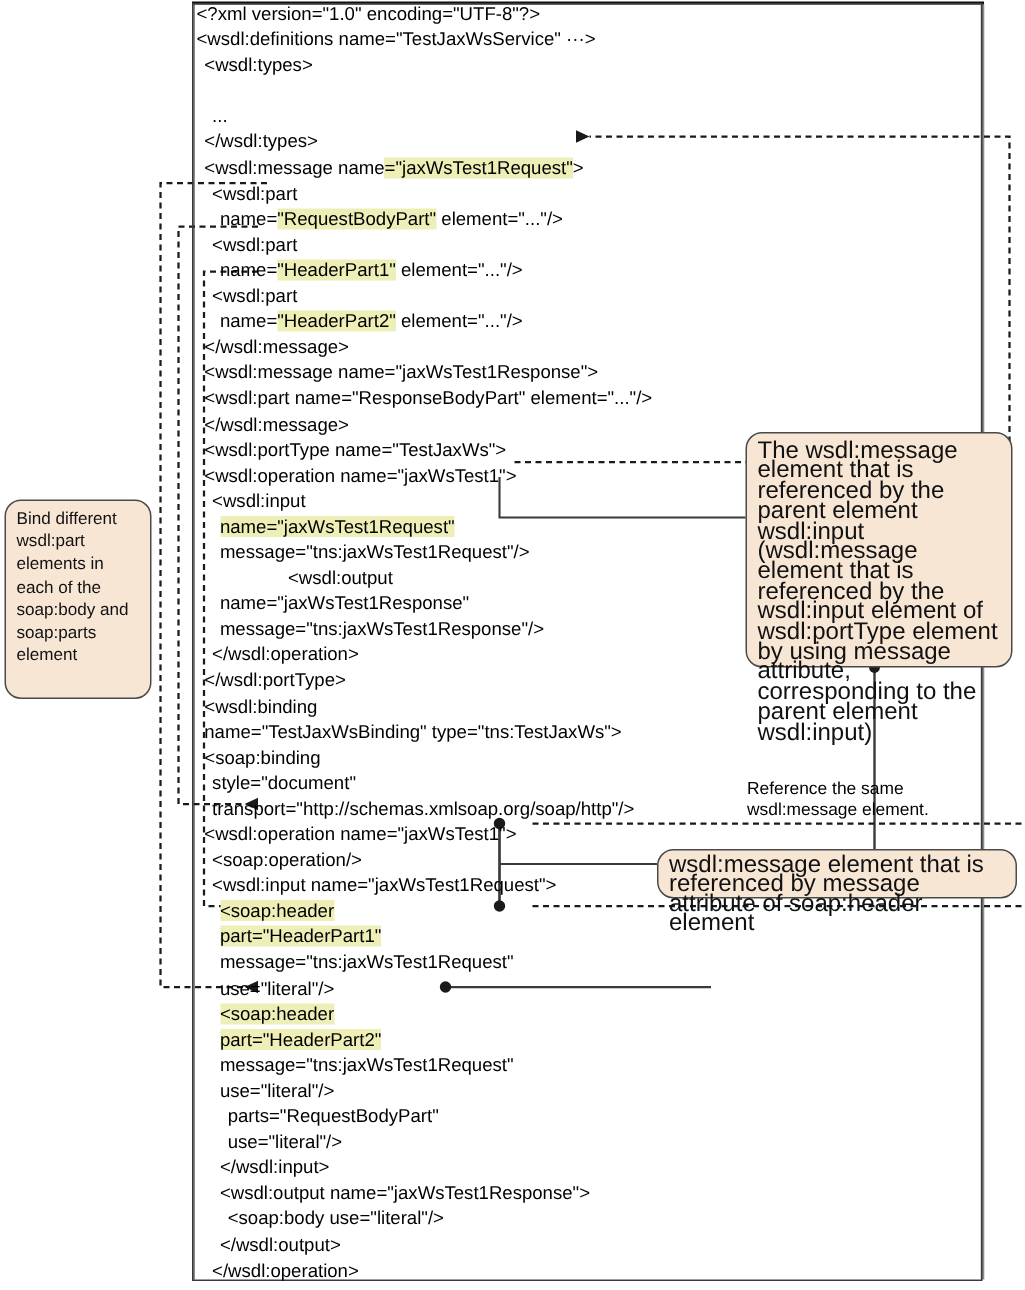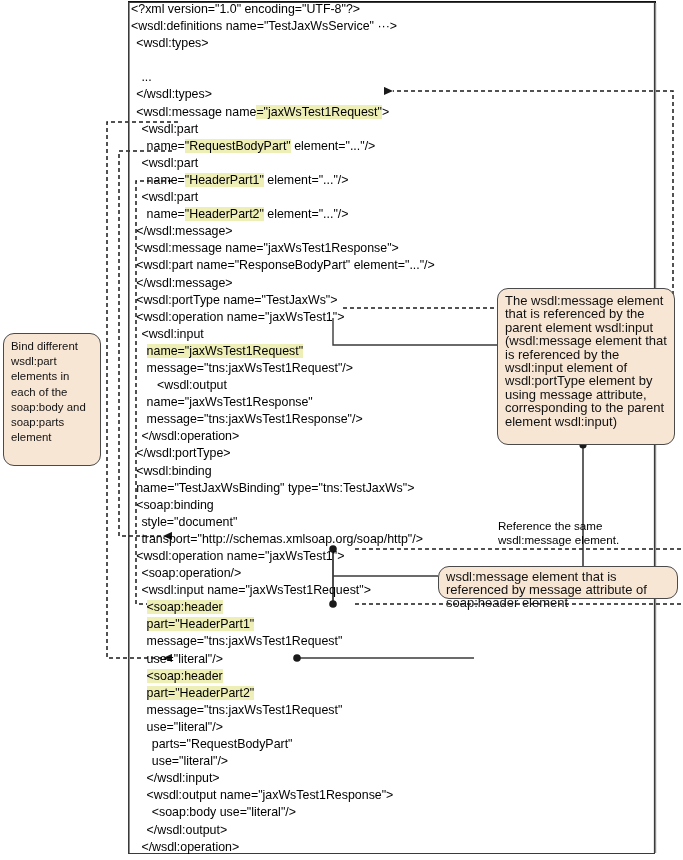--- a/index.html
+++ b/index.html
@@ -54,21 +54,21 @@
     background: #eeeeb7;
   }
   
   .callout {
     position: absolute;
     background: #f8e6d5;
     border: 1px solid #4a4a4a;
     border-radius: 11px;
     box-sizing: border-box;
     font-family: "Liberation Sans", sans-serif;
-    font-size: 13px;
+    font-size: 16px;
     line-height: 13.4px;
     color: #111111;
     padding: 5px 7px;
   }
   #callout-input {
     left: 497px;
     top: 288px;
     width: 178px;
     height: 157px;
   }
@@ -171,21 +171,21 @@
       <div class="cl" style="padding-left: 15.6px;"><span>name=</span><span class="hl">"HeaderPart2"</span><span> element="..."/&gt;</span></div>
       <div class="cl" style="padding-left: 5.2px;"><span>&lt;/wsdl:message&gt;</span></div>
       <div class="cl" style="padding-left: 5.2px;"><span>&lt;wsdl:message name="jaxWsTest1Response"&gt;</span></div>
       <div class="cl" style="padding-left: 5.2px;"><span>&lt;wsdl:part name="ResponseBodyPart" element="..."/&gt;</span></div>
       <div class="cl" style="padding-left: 5.2px;"><span>&lt;/wsdl:message&gt;</span></div>
       <div class="cl" style="padding-left: 5.2px;"><span>&lt;wsdl:portType name="TestJaxWs"&gt;</span></div>
       <div class="cl" style="padding-left: 5.2px;"><span>&lt;wsdl:operation name="jaxWsTest1"&gt;</span></div>
       <div class="cl" style="padding-left: 10.4px;"><span>&lt;wsdl:input</span></div>
       <div class="cl" style="padding-left: 15.6px;"><span class="hl">name="jaxWsTest1Request"</span></div>
       <div class="cl" style="padding-left: 15.6px;"><span>message="tns:jaxWsTest1Request"/&gt;</span></div>
-      <div class="cl" style="padding-left: 26px;"><span>&lt;wsdl:output</span></div>
+      <div class="cl" style="padding-left: 15px; margin-left: 46px;"><span>&lt;wsdl:output</span></div>
       <div class="cl" style="padding-left: 15.6px;"><span>name="jaxWsTest1Response"</span></div>
       <div class="cl" style="padding-left: 15.6px;"><span>message="tns:jaxWsTest1Response"/&gt;</span></div>
       <div class="cl" style="padding-left: 10.4px;"><span>&lt;/wsdl:operation&gt;</span></div>
       <div class="cl" style="padding-left: 5.2px;"><span>&lt;/wsdl:portType&gt;</span></div>
       <div class="cl" style="padding-left: 5.2px;"><span>&lt;wsdl:binding</span></div>
       <div class="cl" style="padding-left: 5.2px;"><span>name="TestJaxWsBinding" type="tns:TestJaxWs"&gt;</span></div>
       <div class="cl" style="padding-left: 5.2px;"><span>&lt;soap:binding</span></div>
       <div class="cl" style="padding-left: 10.4px;"><span>style="document"</span></div>
       <div class="cl" style="padding-left: 10.4px;"><span>transport="http://schemas.xmlsoap.org/soap/http"/&gt;</span></div>
       <div class="cl" style="padding-left: 5.2px;"><span>&lt;wsdl:operation name="jaxWsTest1"&gt;</span></div>

